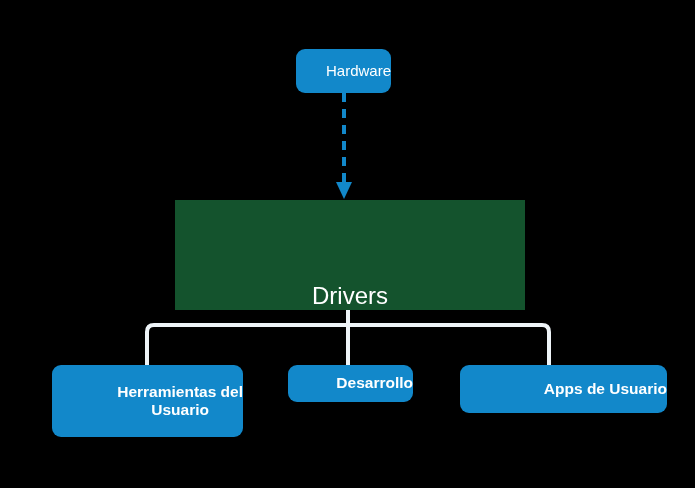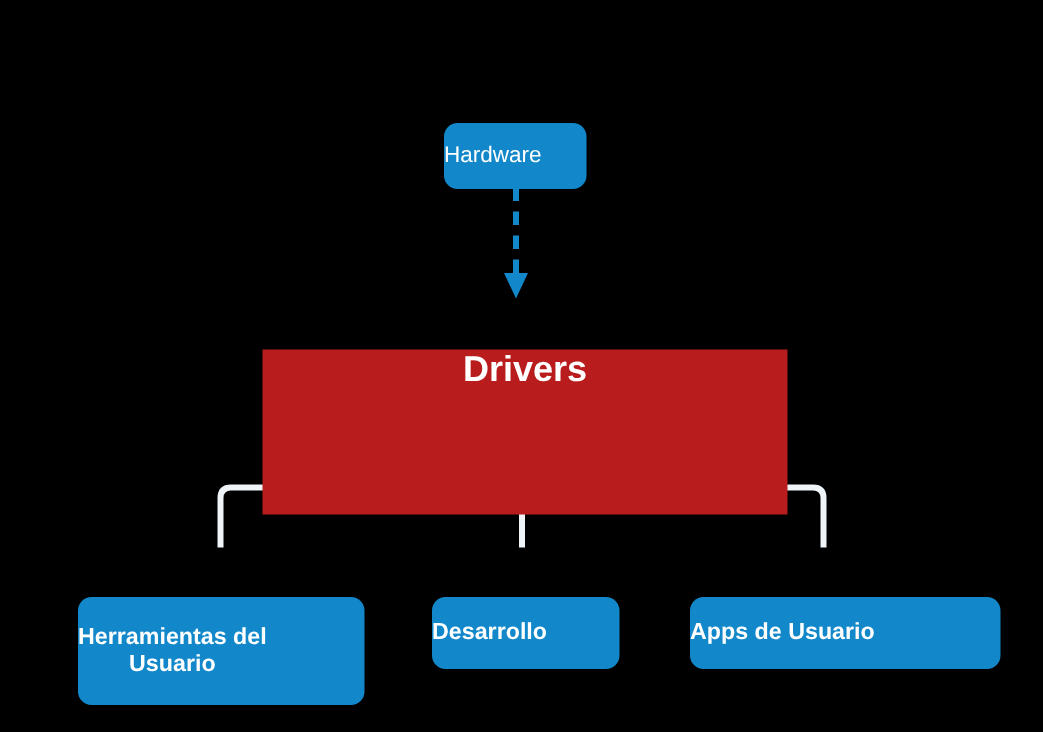--- a/index.html
+++ b/index.html
@@ -14,36 +14,35 @@
     position: relative;
     width: 695px;
     height: 488px;
     background: #000000;
     overflow: hidden;
   }
   .node {
     position: absolute;
     display: flex;
     align-items: center;
-    justify-content: flex-start;
+    justify-content: flex-end;
     text-align: center;
     color: #ffffff;
     box-sizing: border-box;
     line-height: 1.18;
-    margin-top: 33px;
   }
   .node-blue {
     background: #1288ca;
     border-radius: 9px;
     font-weight: bold;
   }
   .node-red {
-    background: #b91c1c;
+    background: #14532d;
     border-radius: 0;
-    font-weight: bold;
+    font-weight: normal;
   }
   
   #node-hardware {
     left: 296px;
     top: 49px;
     width: 95px;
     height: 44px;
     font-size: 15px;
     font-weight: normal;
   }
@@ -63,21 +62,21 @@
     left: 52px;
     top: 365px;
     width: 191px;
     height: 72px;
     font-size: 15.5px;
   }
   #node-dev {
     left: 288px;
     top: 365px;
     width: 125px;
-    height: 48px;
+    height: 37px;
     font-size: 15.5px;
   }
   #node-apps {
     left: 460px;
     top: 365px;
     width: 207px;
     height: 48px;
     font-size: 15.5px;
   }
   

